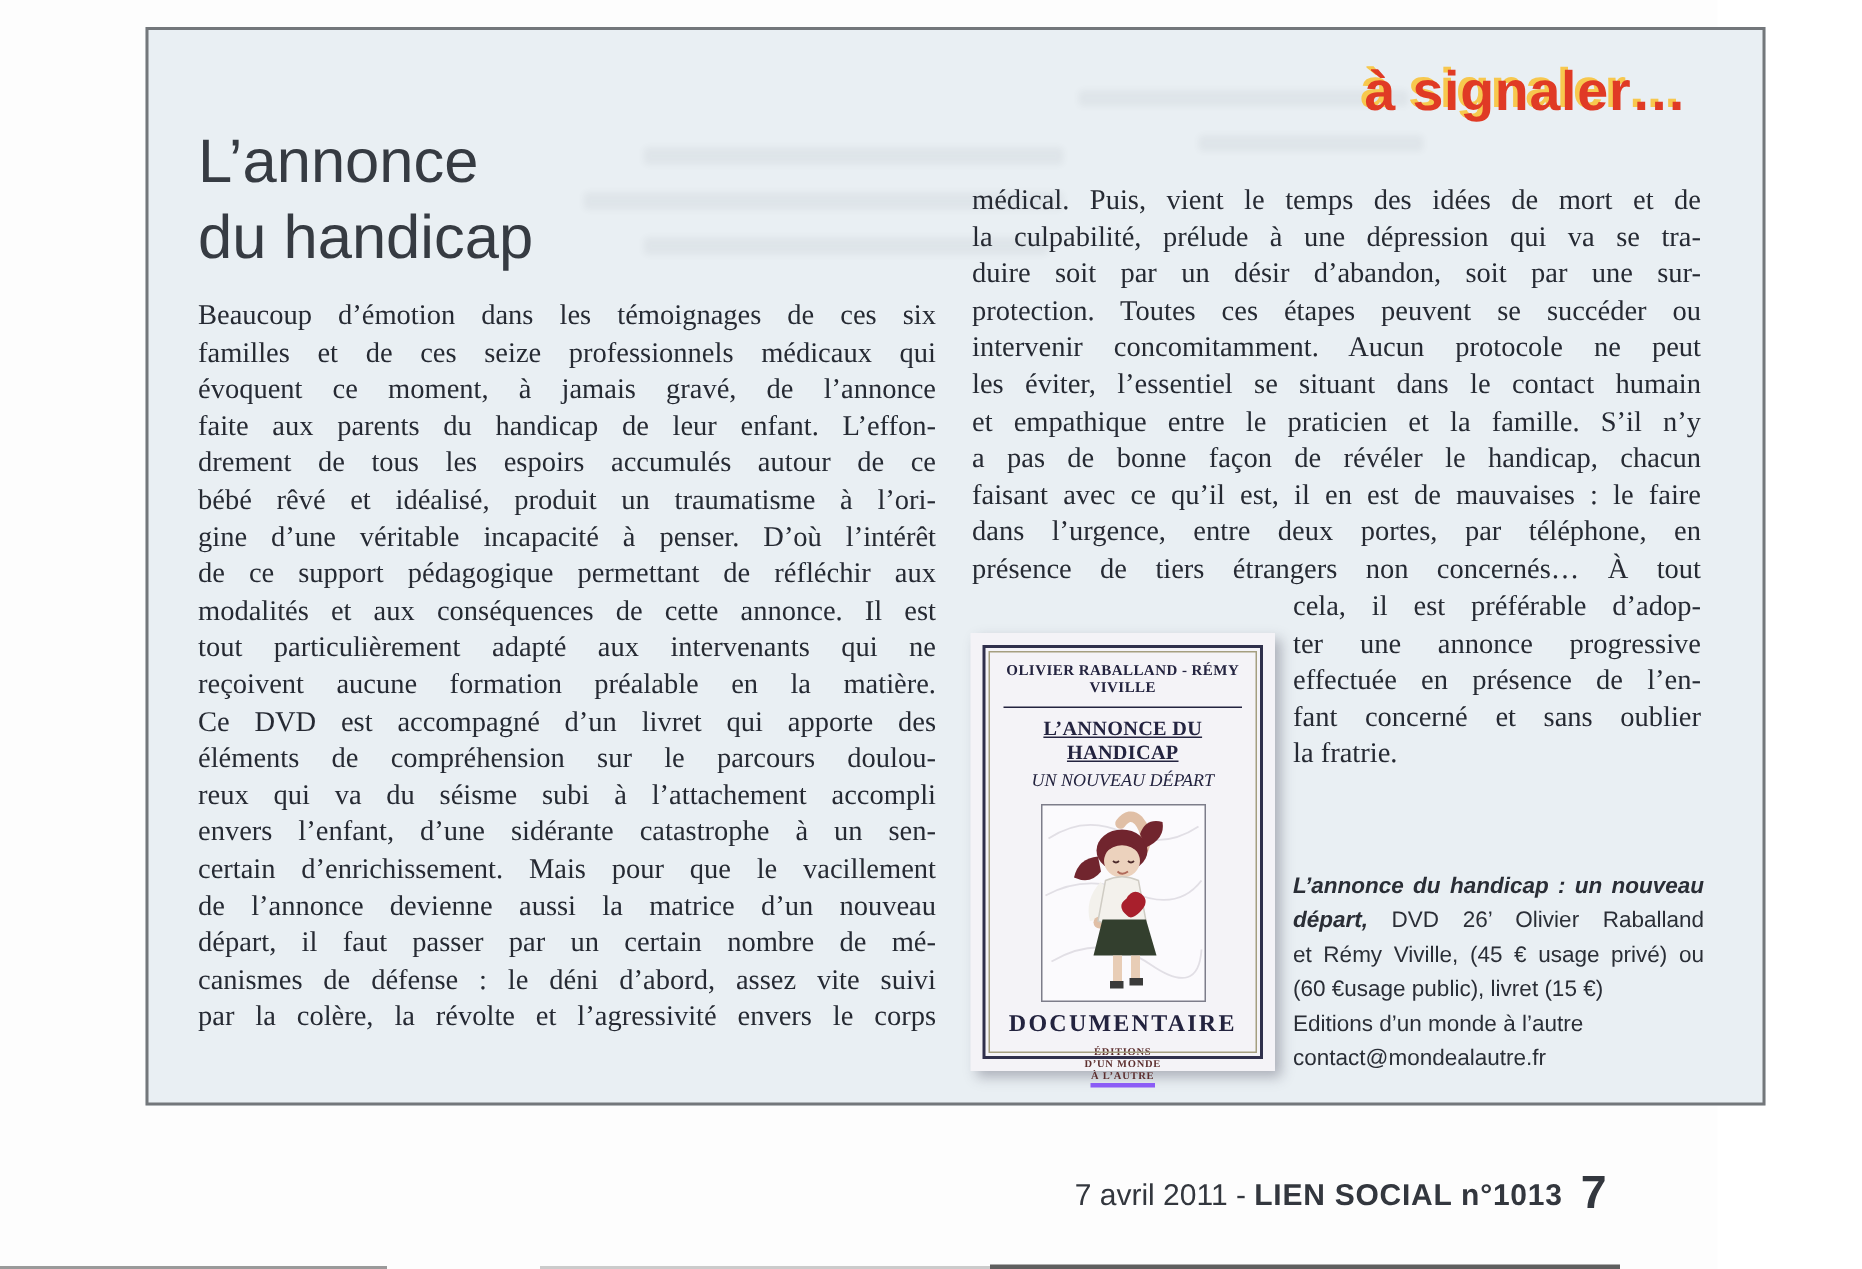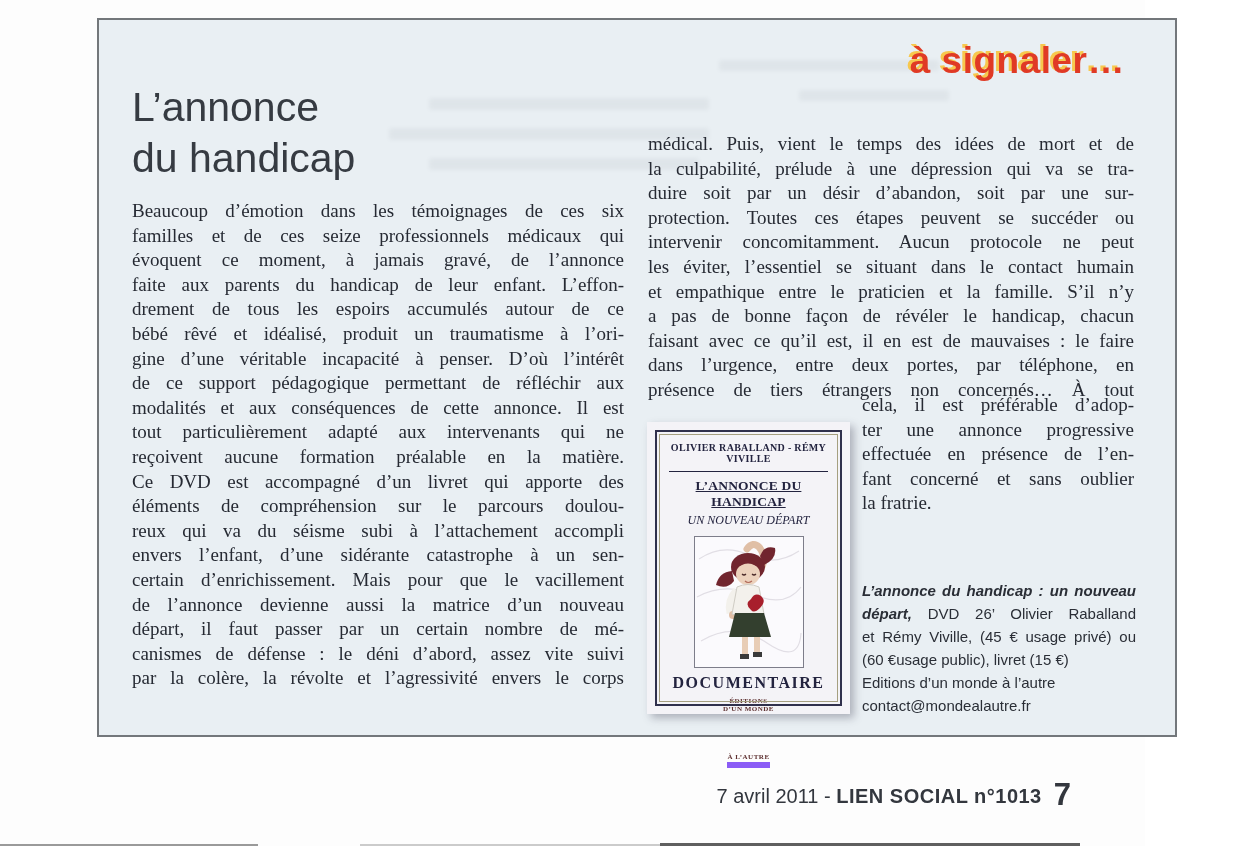--- a/index.html
+++ b/index.html
@@ -41,21 +41,21 @@
   
   .bodytext {
     position:absolute;
     font-family:"Liberation Serif", serif;
     font-size:19px; line-height:24.6px;
     color:#262a33;
   }
   .tline { text-align:justify; text-align-last:justify; height:24.6px; overflow:hidden; }
   .tline.noj { text-align-last:left; }
   .col-left   { left:33px;  top:179px; width:492px; }
-  .col-right  { left:549px; top:112px; width:486px; }
+  .col-right  { left:549px; top:102px; width:486px; }
   .col-narrow { left:763px; top:373px; width:272px; }
 
   
   .dvd {
     position:absolute; left:548px; top:402px;
     width:203px; height:292px;
     background:#f4f3f7;
     box-shadow:4px 4px 8px rgba(60,60,80,0.35);
   }
   .dvd-frame {
@@ -87,21 +87,21 @@
   }
   .dvd-genre {
     font-family:"Liberation Serif", serif; font-weight:bold;
     font-size:16px; letter-spacing:1.5px; color:#23233f;
   }
   .dvd-pub {
     margin-top:5px;
     font-family:"Liberation Serif", serif; font-weight:bold;
     font-size:7px; line-height:8px; letter-spacing:0.5px; color:#5d2f2f;text-align:center;
   }
-  .dvd-pub .ul { display:inline-block; border-bottom:6px solid #8b5cf6; padding-bottom:1px;margin-top:40px; }
+  .dvd-pub .ul { display:inline-block; border-bottom:3px solid #8b5cf6; padding-bottom:1px; }
 
   
   .caption {
     position:absolute; left:763px; top:559px; width:274px;
     font-size:15px; line-height:23px; color:#2a2e36;
   }
   .cap-line { text-align:justify; text-align-last:justify; height:23px; overflow:hidden; }
   .cap-line.noj { text-align-last:left; }
   .bi { font-weight:bold; font-style:italic; }
 

